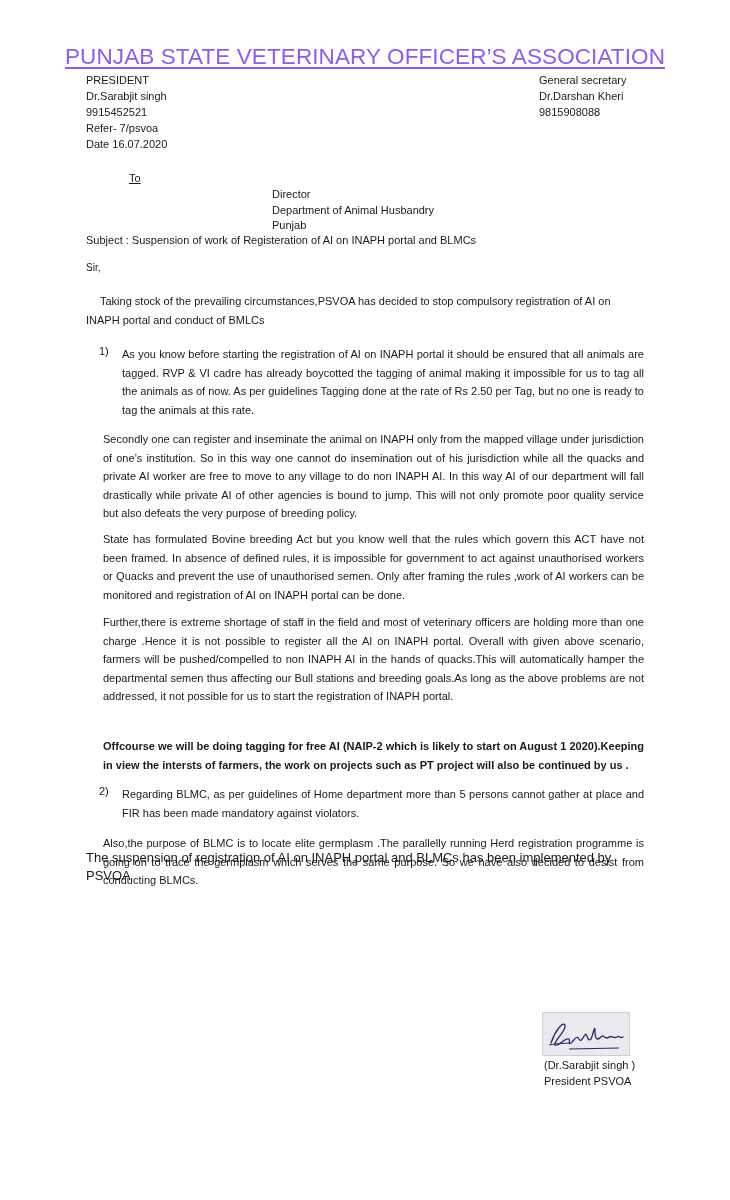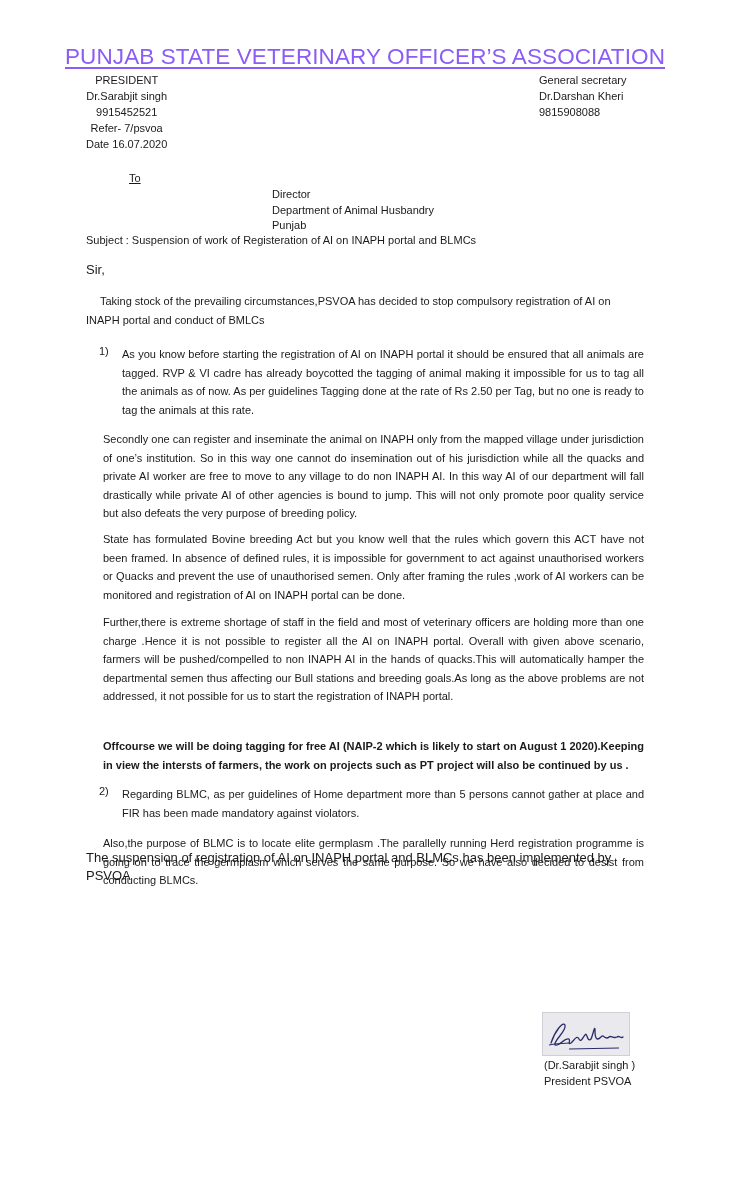--- a/index.html
+++ b/index.html
@@ -3,27 +3,27 @@
 <meta charset="utf-8">
 <style>
   html, body { margin:0; padding:0; background:#ffffff; }
   body { width:730px; height:1200px; position:relative; overflow:hidden;
          font-family:"Liberation Sans", "DejaVu Sans", sans-serif; color:#1a1a1a; }
   .abs { position:absolute; }
   .title { left:0; width:730px; top:44px; text-align:center; font-size:22.5px; letter-spacing:0.1px;
            color:#8b5cf6; }
   .title span { text-decoration:underline; text-decoration-thickness:1.5px; text-underline-offset:3px; }
   .hdr { font-size:11px; line-height:16px; }
-  .hdr-left { left:86px; top:72px;text-align:center; }
+  .hdr-left { left:86px; top:72px; }
   .hdr-right { left:526px; top:72px;margin-left:13px; }
   .txt { font-size:11px; line-height:18.5px; text-align:justify; }
   .to { left:129px; top:172px; font-size:11px;text-decoration:underline; }
   .addr { left:272px; top:187px; font-size:11px; line-height:15.5px; }
   .subject { left:86px; top:234px; font-size:11px; }
-  .salute { left:86px; top:262px; font-size:13px; }
+  .salute { left:86px; top:262px; font-size:10px; }
   .intro { left:86px; top:292px; width:560px; font-size:11px; line-height:18.5px; text-indent:14px; }
   .num { font-size:11px; }
   .item1-num { left:99px; top:345px; }
   .item1 { left:122px; top:345px; width:522px; }
   .p2 { left:103px; top:430px; width:541px; }
   .p3 { left:103px; top:530px; width:541px; }
   .p4 { left:103px; top:613px; width:541px; }
   .p5 { left:103px; top:737px; width:541px;font-weight:bold; }
   .item2-num { left:99px; top:785px; }
   .item2 { left:122px; top:785px; width:522px; }

